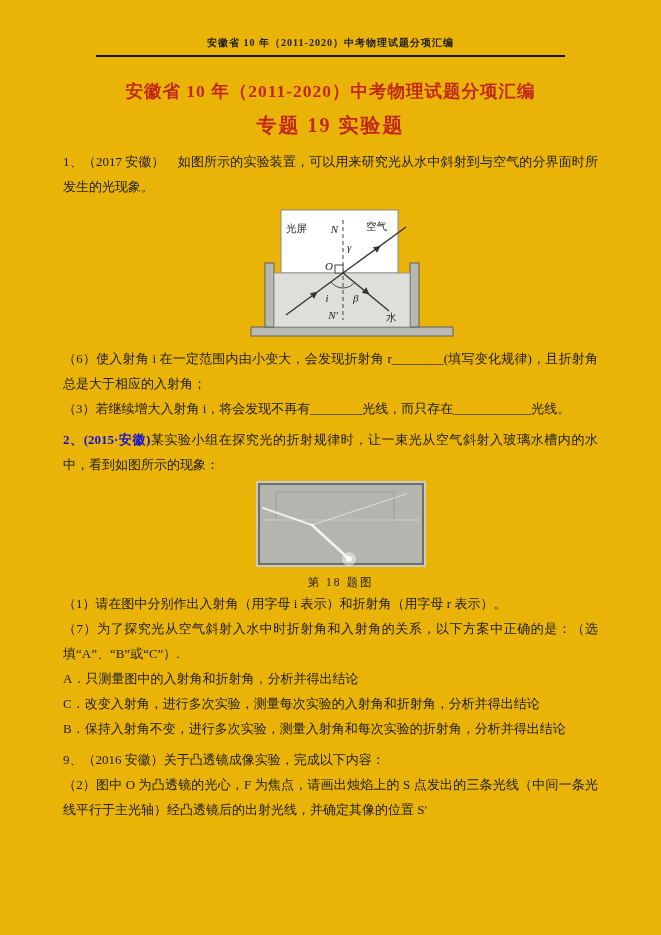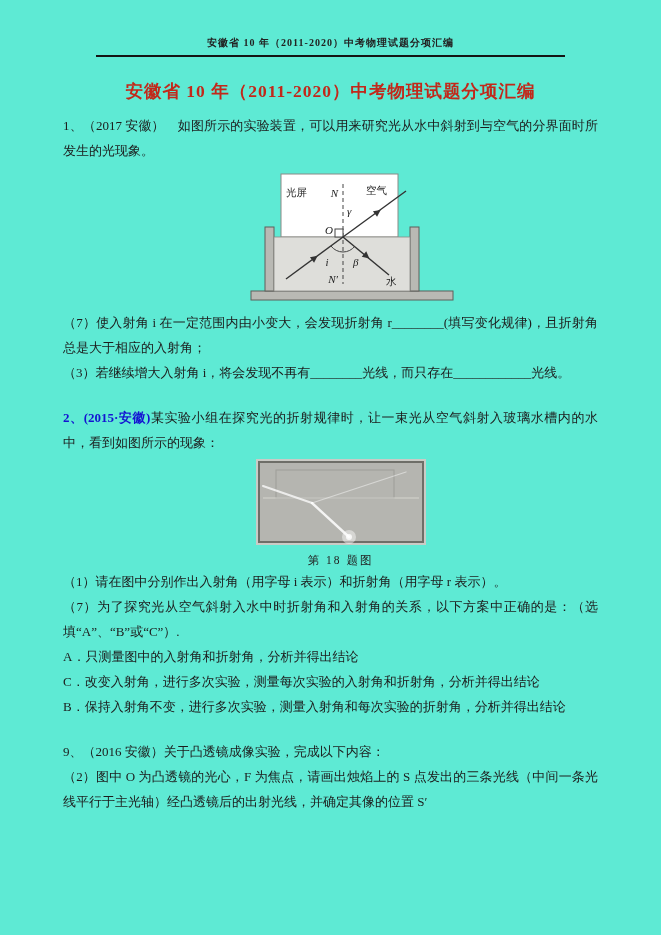--- a/index.html
+++ b/index.html
@@ -1,42 +1,42 @@
 <!DOCTYPE html>
 <html style="--title-red: #c2281a; --source-blue: #1414d2;"><head>
 <meta charset="utf-8">
 <style>
   :root{
     --title-red:#c2281a;
     --source-blue:#1414d2;
   }
   html,body{margin:0;padding:0;background:#ffffff;}
   .page{
-    width:661px;height:935px;margin:0 auto;background:#5eead4;
+    width:661px;height:935px;margin:0 auto;background:#eab308;
     font-family:"Liberation Serif","DejaVu Serif",serif;
     color:#1c1c1c;overflow:hidden;position:relative;
   }
   .running-header{
     padding-top:36px;text-align:center;
     font-size:10px;font-weight:bold;letter-spacing:1px;color:#222;
   }
   .header-rule{margin:5px 96px 0 96px;border-bottom:2px solid #141414;}
   .title-main{
     margin:22px 0 0 0;text-align:center;
     font-size:17.5px;font-weight:bold;color:var(--title-red);letter-spacing:1px;
   }
   .title-sub{
     margin:9px 0 10px 0;text-align:center;
     font-size:20px;font-weight:bold;color:var(--title-red);letter-spacing:2px;
   }
   .para{
     margin:0 63px;font-size:13px;line-height:25px;
     text-align:justify;text-justify:inter-ideograph;
   }
-  .mt6{margin-top:20px;}
+  .mt6{margin-top:6px;}
   .mt2{margin-top:10px;}
   .blue{color:var(--source-blue);font-weight:bold;}
   .figure{width:100%;text-align:center;}
   .fig1{margin:6px 0 2px 0;transform:translateX(22px);}
   .fig2{margin:4px 0 0 0;transform:translateX(10px);}
   .caption{
     font-size:11.5px;letter-spacing:2px;line-height:18px;margin-top:2px;color:#222;
   }
   svg text{font-size:11px;fill:#222;}
   svg text.cjk{font-family:"Liberation Serif","DejaVu Serif",serif;font-size:10.5px;}
@@ -44,20 +44,21 @@
 </style>
 </head>
 <body>
 
 <div class="page">
 
   <div class="running-header">安徽省 10 年（2011-2020）中考物理试题分项汇编</div>
   <div class="header-rule"></div>
 
   <div class="title-main">安徽省 10 年（2011-2020）中考物理试题分项汇编</div>
+  <div class="title-sub">专题 19 实验题</div>
 
   <p class="para mt2">1、（2017 安徽）　如图所示的实验装置，可以用来研究光从水中斜射到与空气的分界面时所发生的光现象。</p>
 
   <div class="figure fig1">
     <svg viewBox="0 0 210 135" width="210" height="135">
 
       <rect x="3" y="122" width="202" height="9" fill="#b9b9b4" stroke="#5f5f5a" stroke-width="1"></rect>
 
       <rect x="17" y="58" width="9" height="64" fill="#b9b9b4" stroke="#5f5f5a" stroke-width="1"></rect>
       <rect x="162" y="58" width="9" height="64" fill="#b9b9b4" stroke="#5f5f5a" stroke-width="1"></rect>
@@ -86,21 +87,21 @@
       <text class="cjk" x="118" y="25">空气</text>
       <text class="ital" x="99" y="46">γ</text>
       <text class="ital" x="85" y="65" text-anchor="end">O</text>
       <text class="ital" x="79" y="97" text-anchor="middle">i</text>
       <text class="ital" x="105" y="97">β</text>
       <text class="ital" x="90" y="114" text-anchor="end">N′</text>
       <text class="cjk" x="138" y="116">水</text>
     </svg>
   </div>
 
-  <p class="para">（7）使入射角 i 在一定范围内由小变大，会发现折射角 r________(填写变化规律)，且折射角总是大于相应的入射角；</p>
+  <p class="para">（6）使入射角 i 在一定范围内由小变大，会发现折射角 r________(填写变化规律)，且折射角总是大于相应的入射角；</p>
   <p class="para">（3）若继续增大入射角 i，将会发现不再有________光线，而只存在____________光线。</p>
 
   <p class="para mt6"><span class="blue">2、(2015·安徽)</span><span>某实验小组在探究光的折射规律时，让一束光从空气斜射入玻璃水槽内的水中，看到如图所示的现象：</span></p>
 
   <div class="figure fig2">
     <svg viewBox="0 0 170 86" width="170" height="86">
       <rect x="0" y="0" width="170" height="86" fill="#cbcbc6"></rect>
       <rect x="3" y="3" width="164" height="80" fill="#b5b5b0" stroke="#6e6e68" stroke-width="2"></rect>
       <rect x="20" y="11" width="118" height="28" fill="none" stroke="#9a9a94" stroke-width="1" opacity="0.8"></rect>
       <line x1="7" y1="39" x2="163" y2="39" stroke="#d8d8d2" stroke-width="1" opacity="0.9"></line>

